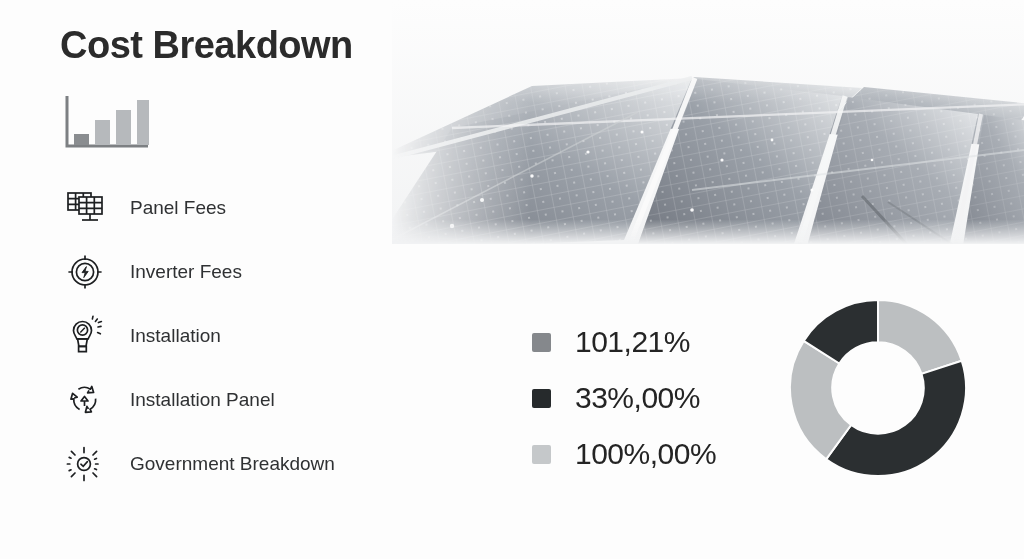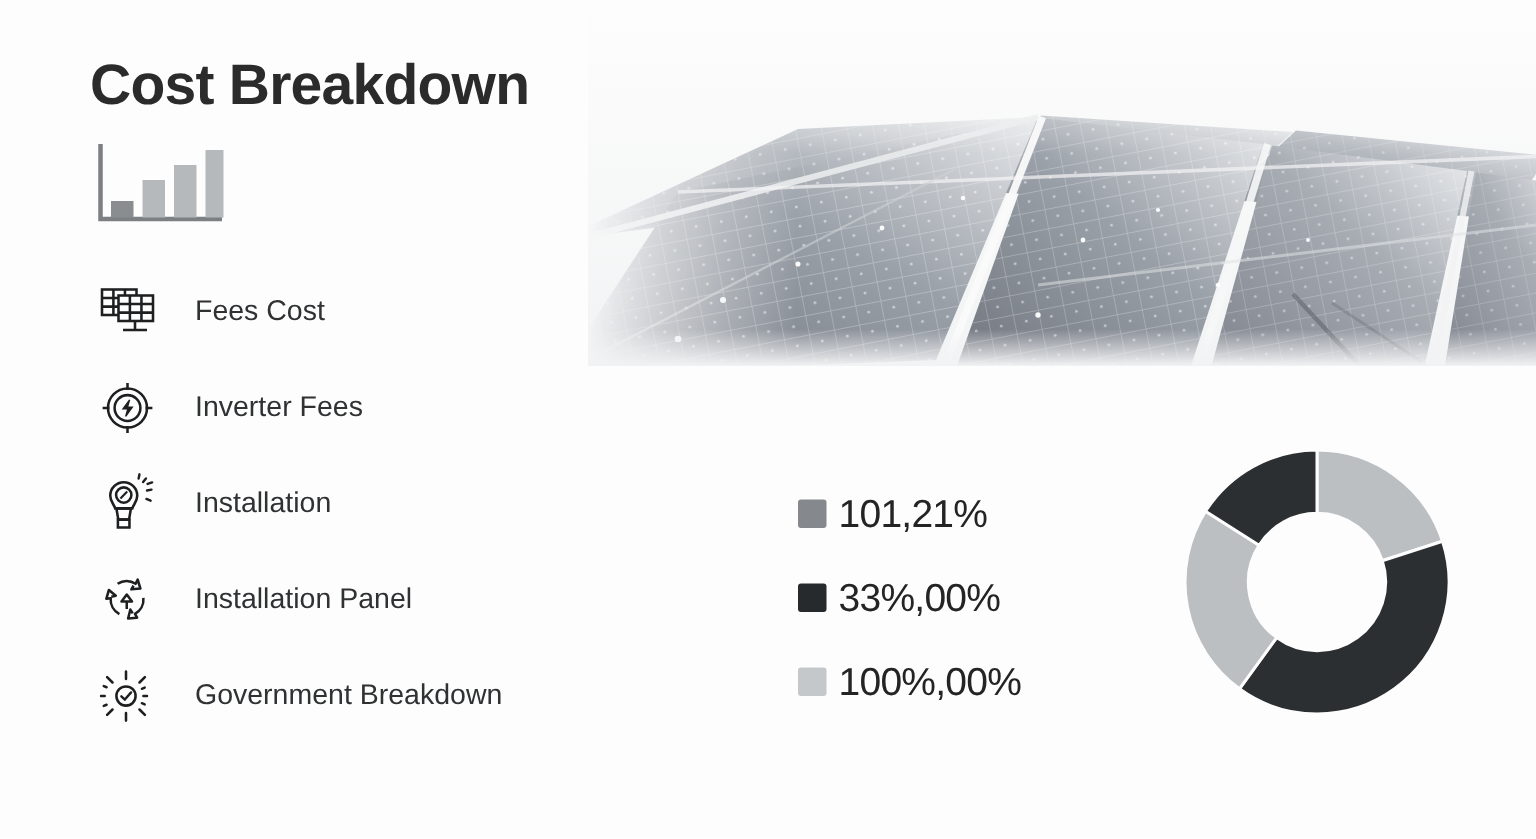--- a/index.html
+++ b/index.html
@@ -30,21 +30,21 @@
   .left-col {
     position: absolute;
     left: 0;
     top: 0;
     width: 400px;
     height: 559px;
   }
   .page-title {
     position: absolute;
     left: 60px;
-    top: 36px;
+    top: 24px;
     font-size: 38px;
     font-weight: bold;
     color: #2b2b2b;
     letter-spacing: -0.5px;
     white-space: nowrap;
   }
   .bar-icon {
     position: absolute;
     left: 60px;
     top: 94px;
@@ -88,23 +88,23 @@
     align-items: center;
     height: 56px;
   }
   .legend-swatch {
     width: 19px;
     height: 19px;
     min-width: 19px;
     border-radius: 2px;
   }
   .legend-text {
-    font-size: 26px;
+    font-size: 30px;
     color: #242424;
-    margin-left: 8px;
+    margin-left: 24px;
     white-space: nowrap;
     letter-spacing: -0.5px;
   }
 
   
   .donut-wrap {
     position: absolute;
     left: 788px;
     top: 298px;
     width: 180px;
@@ -236,21 +236,21 @@
       <span class="cat-icon">
         <svg width="40" height="38" viewBox="0 0 40 38" xmlns="http://www.w3.org/2000/svg" fill="none" stroke="#1d1f21" stroke-width="1.7">
           <rect x="3" y="4" width="23" height="17"></rect>
           <path d="M3 9.7 H26 M3 15.4 H26 M10.6 4 V21 M18.3 4 V21"></path>
           <rect x="14" y="8" width="23" height="17" fill="#fdfdfd"></rect>
           <path d="M14 13.7 H37 M14 19.4 H37 M21.6 8 V25 M29.3 8 V25"></path>
           <path d="M25 25 V31"></path>
           <path d="M17 31 H33"></path>
         </svg>
       </span>
-      <span class="cat-label">Fees Cost</span>
+      <span class="cat-label">Panel Fees</span>
     </div>
 
     <div class="cat-item">
       <span class="cat-icon">
         <svg width="40" height="40" viewBox="0 0 40 40" xmlns="http://www.w3.org/2000/svg" fill="none" stroke="#1d1f21" stroke-width="1.7">
           <circle cx="20" cy="20" r="13"></circle>
           <circle cx="20" cy="20" r="8.6"></circle>
           <path d="M20 3.4 V8 M20 32 V36.6 M3.4 20 H8 M32 20 H36.6"></path>
           <path d="M21.4 14.6 L17 20.6 H20.2 L18.8 25.6 L23.2 19.4 H20 Z" fill="#1d1f21" stroke-width="0.9"></path>
         </svg>

